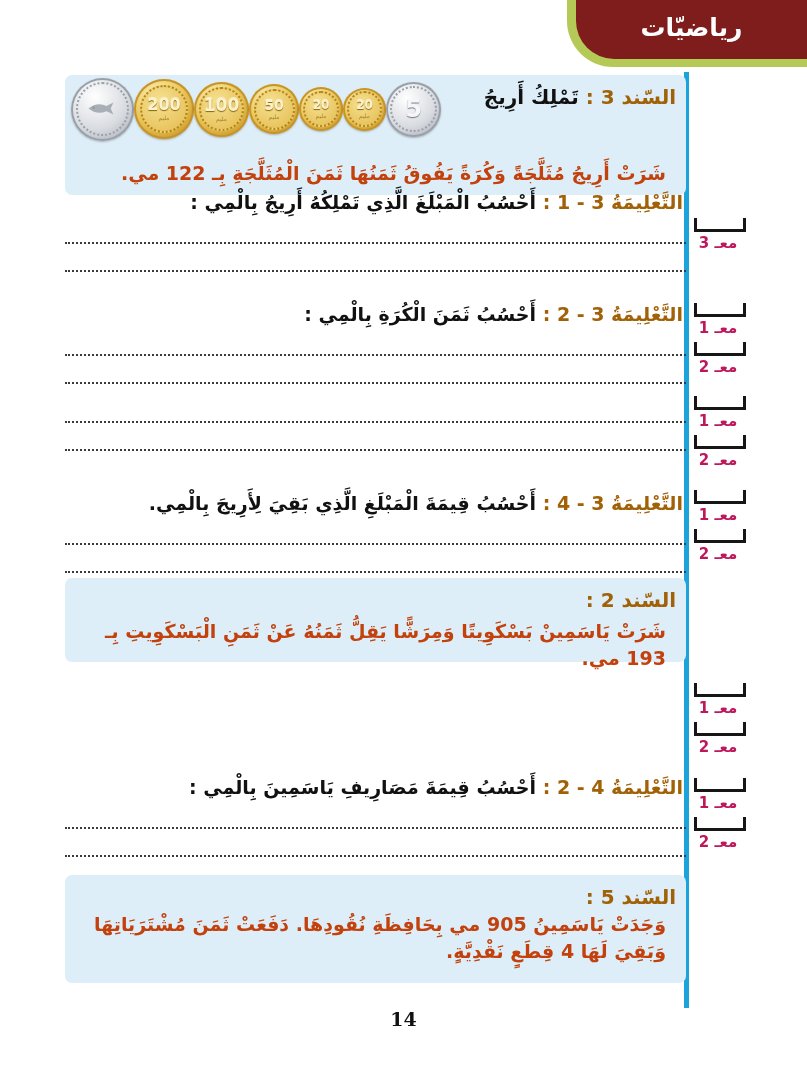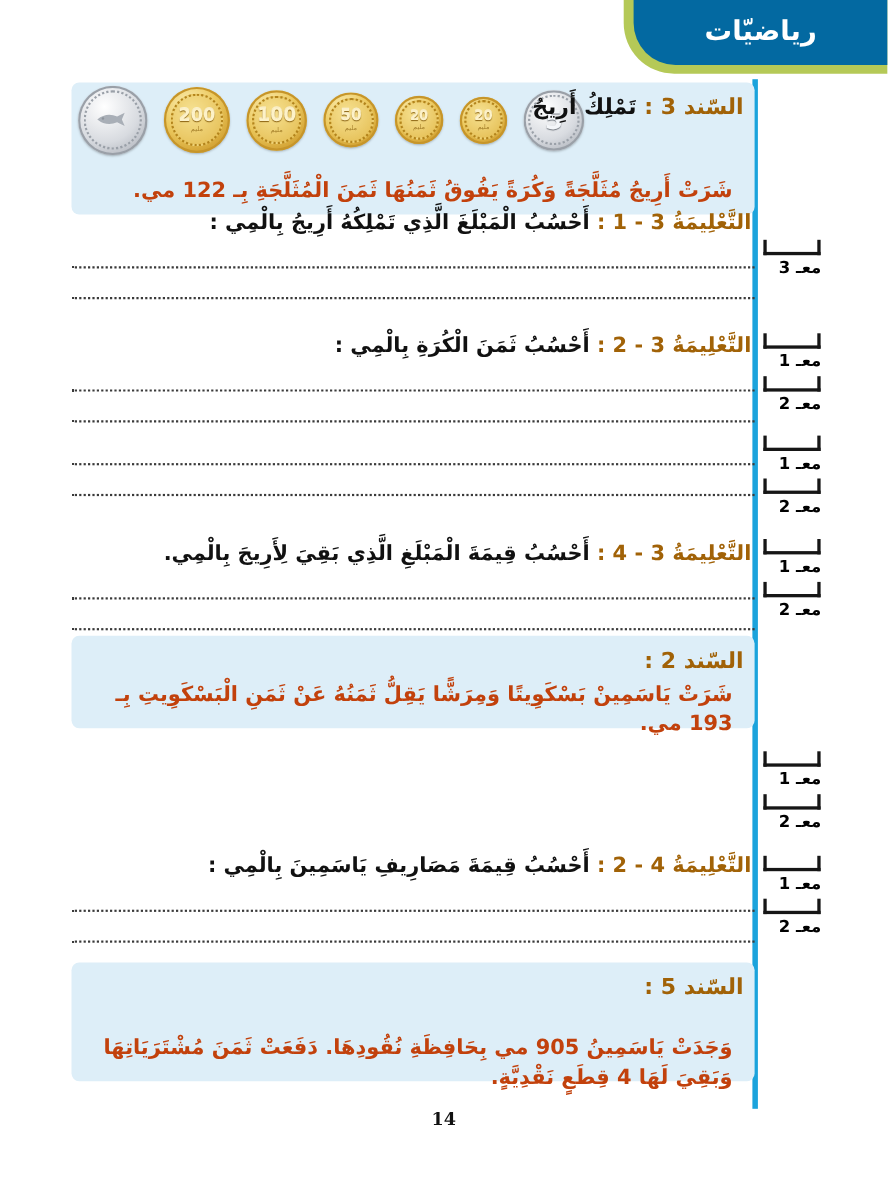--- a/index.html
+++ b/index.html
@@ -4,41 +4,41 @@
 <style>
   html,body{margin:0;padding:0;background:#fff;}
   .page{
     position:relative;width:807px;height:1082px;margin:0 auto;background:#ffffff;
     font-family:"DejaVu Sans",sans-serif;overflow:hidden;
   }
   
   .banner{position:absolute;top:0;right:0;width:240px;height:67px;z-index:5;}
   .banner-green{position:absolute;inset:0;background:#b5c957;border-bottom-left-radius:46px;}
   .banner-blue{
-    position:absolute;top:0;right:0;left:9px;bottom:8px;background:#0369a1;
+    position:absolute;top:0;right:0;left:9px;bottom:8px;background:#7f1d1d;
     border-bottom-left-radius:38px;display:flex;align-items:center;justify-content:center;
   }
   .banner-blue span{color:#fff;font-size:25px;font-weight:bold;direction:rtl;padding-bottom:4px;}
   
   .vline{position:absolute;left:684px;top:72px;width:5px;height:936px;background:#1ba3dc;}
   
   .box{position:absolute;left:65px;width:621px;background:#ddeef8;border-radius:7px;direction:rtl;}
   .box-title{position:absolute;top:10px;right:10px;font-size:20px;font-weight:bold;color:#111;white-space:nowrap;}
   .blue{color:#a16207;}
   .box-body{
     position:absolute;right:20px;left:14px;bottom:8px;font-size:19px;font-weight:bold;
     color:#c2410c;text-align:right;line-height:27px;
   }
   #sanad3{top:75px;height:120px;}
   #sanad4{top:578px;height:84px;}
   #sanad5{top:875px;height:108px;text-decoration:underline;}
   #sanad4 .box-body{bottom:auto;top:40px;}
-  #sanad5 .box-body{bottom:auto;top:36px;margin-top:28px;}
-  
-  .coins{position:absolute;top:3px;left:6px;height:62px;display:flex;align-items:center;gap:15px;direction:ltr;}
+  #sanad5 .box-body{bottom:auto;top:36px;}
+  
+  .coins{position:absolute;top:3px;left:6px;height:62px;display:flex;align-items:center;gap:0;direction:ltr;}
   .coin{border-radius:50%;flex-shrink:0;display:flex;align-items:center;justify-content:center;position:relative;}
   .coin.gold{
     background:radial-gradient(circle at 38% 30%,#fdf3c0,#ecc95e 45%,#cf9d2e 80%,#b9871f);
     box-shadow:inset 0 0 0 2px #c6952a, 0 1px 2px rgba(0,0,0,.25);
   }
   .coin.gold .coin-inner{
     width:74%;height:74%;border-radius:50%;border:2px dotted #b3841c;
     background:radial-gradient(circle at 40% 32%,#f6e191,#e3bb4e);
     display:flex;flex-direction:column;align-items:center;justify-content:center;
   }
@@ -54,23 +54,23 @@
   .coin.silver .coin-num{color:#f4f6f9;text-shadow:0 1px 1px #71767e;}
   .coin-sub{font-size:6px;color:#8a6210;opacity:.7;line-height:1;margin-top:2px;direction:rtl;}
   
   .exercise{position:absolute;left:65px;width:621px;direction:rtl;}
   .ex-heading{height:28px;line-height:28px;font-size:19px;font-weight:bold;color:#111;text-align:right;padding-right:3px;white-space:nowrap;overflow:visible;}
   .dline{height:26px;border-bottom:2px dotted #3a3a3a;}
   
   .marks{position:absolute;left:692px;width:56px;}
   .mark{margin-bottom:3px;}
   .bracket{width:46px;height:11px;border:3px solid #161616;border-top:none;margin-left:2px;}
-  .mlabel{direction:rtl;font-size:15px;font-weight:bold;color:#000000;width:52px;text-align:left;line-height:22px;margin-left:16px;}
-  
-  .pagenum{position:absolute;top:1008px;left:0;right:0;text-align:center;font-family:"DejaVu Serif",serif;font-size:16px;font-weight:bold;color:#111;}
+  .mlabel{direction:rtl;font-size:15px;font-weight:bold;color:#be185d;width:52px;text-align:center;line-height:22px;}
+  
+  .pagenum{position:absolute;top:1008px;left:0;right:0;text-align:center;font-family:"DejaVu Serif",serif;font-size:19px;font-weight:bold;color:#111;}
   
   .fish-svg{width:70%;height:auto;display:block;}
 </style>
 </head>
 <body>
 
 <div class="page">
 
   <div class="banner">
     <div class="banner-green"></div>

